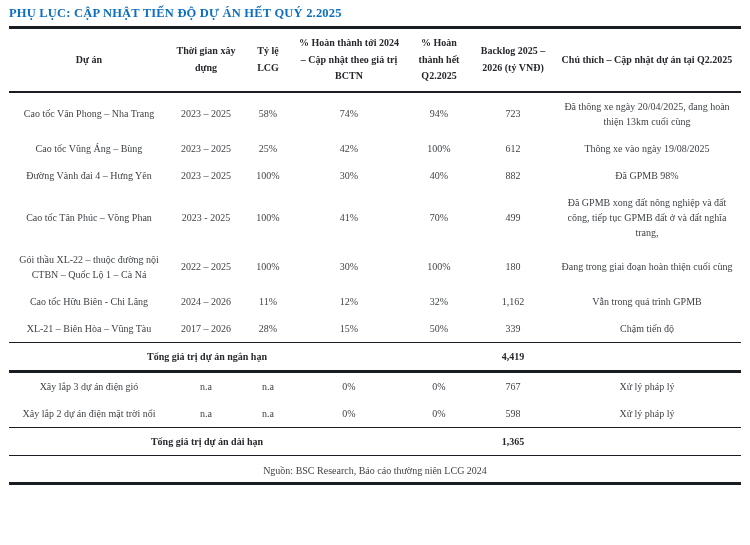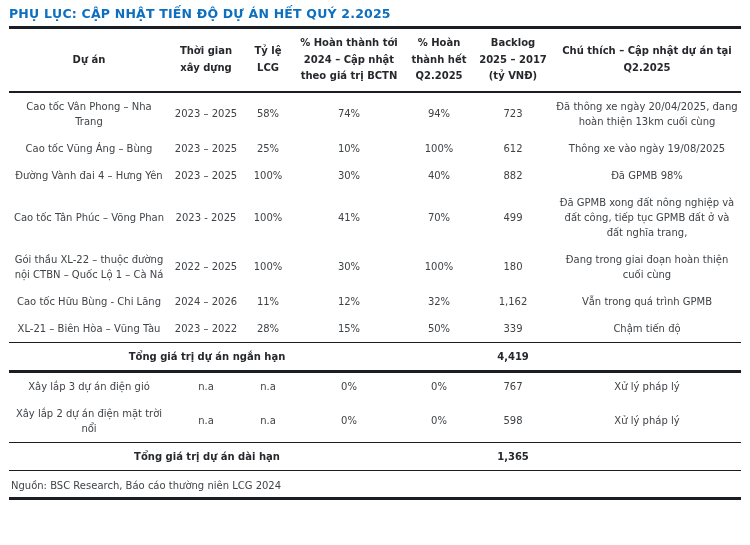--- a/index.html
+++ b/index.html
@@ -1,21 +1,21 @@
 <!DOCTYPE html>
 <html><head>
 <meta charset="utf-8">
 <style>
   html,body{margin:0;padding:0;background:#ffffff;}
   body{
     width:750px;height:545px;box-sizing:border-box;
     font-family:"DejaVu Sans","Liberation Sans",sans-serif;
     color:#3f4347;overflow:hidden;
   }
-  .page{padding:5px 9px 0 9px;box-sizing:border-box;}
+  .page{padding:5px 9px 0 9px;box-sizing:border-box;font-family:Liberation Serif, serif;}
   .title{
     font-size:12.5px;font-weight:bold;color:#0d6fc0;
     margin:1px 0 5px 0;letter-spacing:0.2px;white-space:nowrap;
   }
   .table-wrap{border-top:3px solid #1a1d23;}
   table{width:100%;border-collapse:collapse;table-layout:fixed;}
   col.c-project{width:160px;}
   col.c-time{width:74px;}
   col.c-lcg{width:50px;}
   col.c-pct2024{width:112px;}
@@ -33,21 +33,21 @@
   }
   tbody.total-short td{
     font-weight:bold;color:#26282c;
     border-top:1.5px solid #1a1d23;border-bottom:3px solid #1a1d23;
   }
   tbody.total-long td{
     font-weight:bold;color:#26282c;
     border-top:1.5px solid #1a1d23;border-bottom:1.5px solid #1a1d23;margin-top:48px;
   }
   .source{
-    font-size:10px;color:#3f4347;text-align:left;
+    font-size:10px;color:#3f4347;text-align:center;
     padding:9px 2px 6px 2px;border-bottom:3.5px solid #1a1d23;
   }
 </style>
 </head>
 <body>
 
 <div class="page">
 
   <div class="title">PHỤ LỤC: CẬP NHẬT TIẾN ĐỘ DỰ ÁN HẾT QUÝ 2.2025</div>
 
@@ -62,39 +62,39 @@
           <col class="c-backlog">
           <col class="c-note">
       </colgroup>
       <thead>
         <tr>
           <th>Dự án</th>
           <th>Thời gian xây dựng</th>
           <th>Tỷ lệ LCG</th>
           <th>% Hoàn thành tới 2024 – Cập nhật theo giá trị BCTN</th>
           <th>% Hoàn thành hết Q2.2025</th>
-          <th>Backlog 2025 – 2017 (tỷ VNĐ)</th>
+          <th>Backlog 2025 – 2026 (tỷ VNĐ)</th>
           <th>Chú thích – Cập nhật dự án tại Q2.2025</th>
         </tr>
       </thead>
       <tbody id="short-term-rows">
           <tr>
             <td>Cao tốc Vân Phong – Nha Trang</td>
             <td>2023 – 2025</td>
             <td>58%</td>
             <td>74%</td>
             <td>94%</td>
             <td>723</td>
             <td>Đã thông xe ngày 20/04/2025, đang hoàn thiện 13km cuối cùng</td>
           </tr>
           <tr>
             <td>Cao tốc Vũng Áng – Bùng</td>
             <td>2023 – 2025</td>
             <td>25%</td>
-            <td>10%</td>
+            <td>42%</td>
             <td>100%</td>
             <td>612</td>
             <td>Thông xe vào ngày 19/08/2025</td>
           </tr>
           <tr>
             <td>Đường Vành đai 4 – Hưng Yên</td>
             <td>2023 – 2025</td>
             <td>100%</td>
             <td>30%</td>
             <td>40%</td>
@@ -113,31 +113,31 @@
           <tr>
             <td>Gói thầu XL-22 – thuộc đường nội CTBN – Quốc Lộ 1 – Cà Ná</td>
             <td>2022 – 2025</td>
             <td>100%</td>
             <td>30%</td>
             <td>100%</td>
             <td>180</td>
             <td>Đang trong giai đoạn hoàn thiện cuối cùng</td>
           </tr>
           <tr>
-            <td>Cao tốc Hữu Bùng - Chi Lăng</td>
+            <td>Cao tốc Hữu Biên - Chi Lăng</td>
             <td>2024 – 2026</td>
             <td>11%</td>
             <td>12%</td>
             <td>32%</td>
             <td>1,162</td>
             <td>Vẫn trong quá trình GPMB</td>
           </tr>
           <tr>
             <td>XL-21 – Biên Hòa – Vũng Tàu</td>
-            <td>2023 – 2022</td>
+            <td>2017 – 2026</td>
             <td>28%</td>
             <td>15%</td>
             <td>50%</td>
             <td>339</td>
             <td>Chậm tiến độ</td>
           </tr>
         </tbody>
       <tbody class="total-short">
         <tr>
           <td colspan="4">Tổng giá trị dự án ngắn hạn</td>

